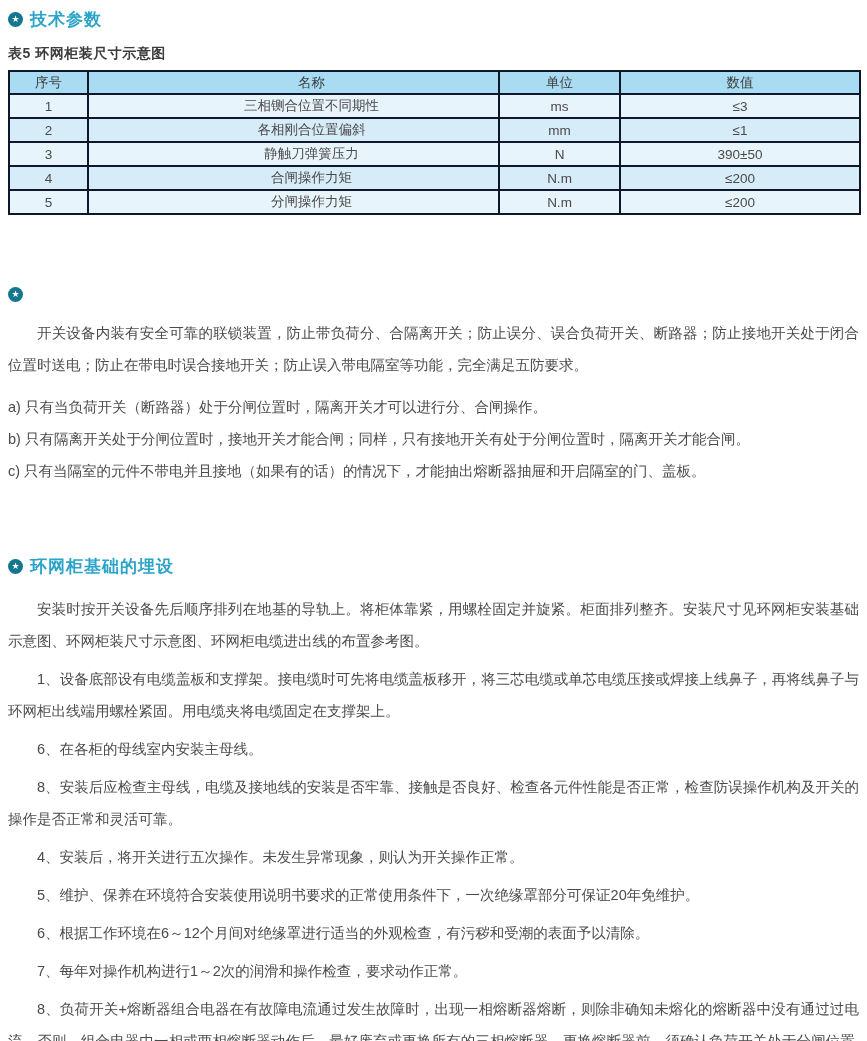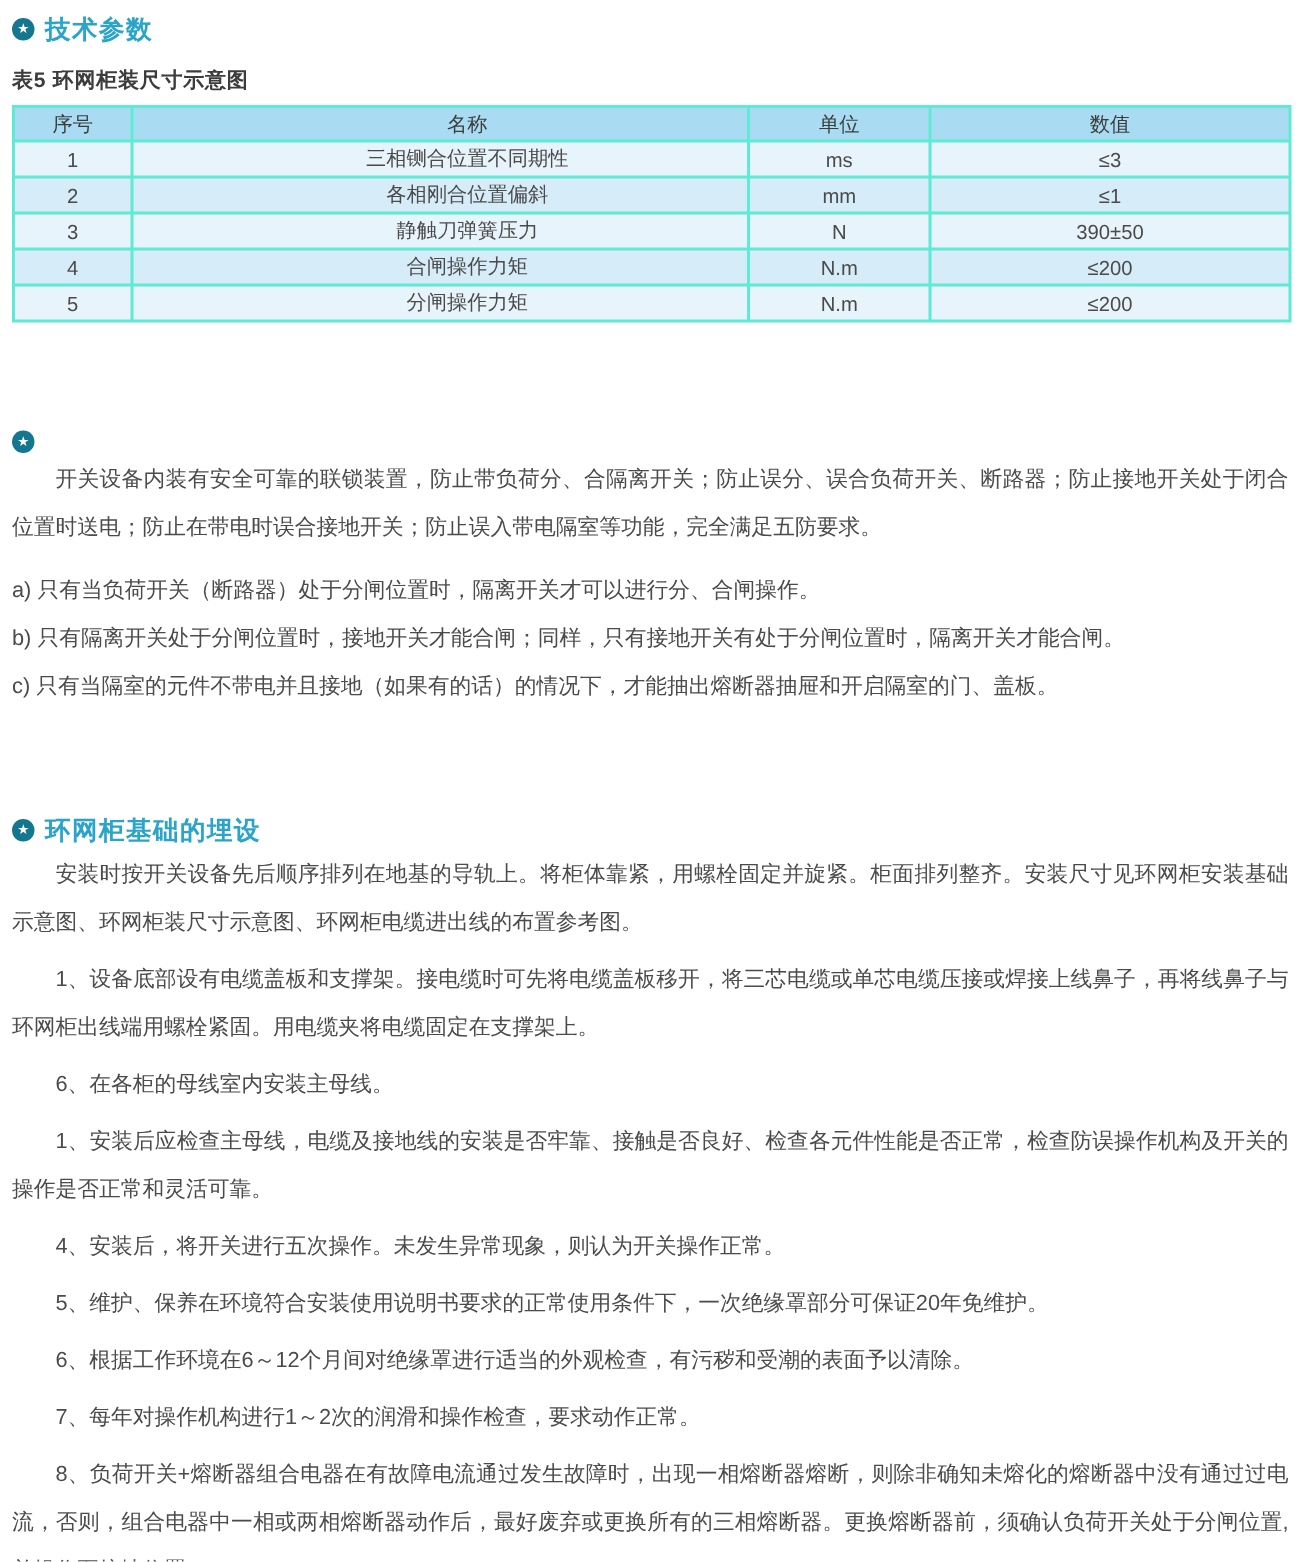--- a/index.html
+++ b/index.html
@@ -25,41 +25,41 @@
   }
 
   
   .table-caption {
     margin:14px 0 7px 0; font-size:14px; font-weight:bold; color:#3c3c3c;
     letter-spacing:0.5px;
   }
   table.param-table {
     width:851px; table-layout:fixed;
     border-collapse:separate; border-spacing:2px;
-    background:#5eead4;
+    background:#0f172a;
   }
   table.param-table th {
     background:#a9dcf2; color:#3c3c3c; font-weight:normal;
     font-size:13.5px; height:21px; padding:0;
   }
   table.param-table td {
     font-size:13.5px; height:22px; padding:0; color:#4a4a4a;
     text-align:center;
   }
   table.param-table tr.r-odd td { background:#e8f4fb; }
   table.param-table tr.r-even td { background:#d6ecf8; }
   table.param-table .col-name { text-align:center; padding-left:36px; }
   th.col-name { text-align:left; padding-left:36px; }
 
   
   .sec2 { margin-top:72px; }
   .sec3 { margin-top:68px; }
   .body-text { font-size:14.5px; line-height:32px; text-align:justify; color:#4b4b4b; }
   p.indent { text-indent:2em; }
-  .sec-head + .body-text, .sec-head + p { margin-top:2px; }
+  .sec-head + .body-text, .sec-head + p { margin-top:15px; }
   .abc-list { margin-top:10px; }
   .abc-list p { text-indent:0; }
   .num-list p { text-indent:2em; margin-top:6px; }
 </style>
 </head>
 <body>
 
 <div class="page">
 
   <section>
@@ -143,21 +143,21 @@
       <span class="bullet-icon">
         <span>★</span>
       </span>
       <span class="sec-title">环网柜基础的埋设</span>
     </div>
     <div class="body-text">
       <p class="indent">安装时按开关设备先后顺序排列在地基的导轨上。将柜体靠紧，用螺栓固定并旋紧。柜面排列整齐。安装尺寸见环网柜安装基础示意图、环网柜装尺寸示意图、环网柜电缆进出线的布置参考图。</p>
       <div class="num-list">
         <p>1、设备底部设有电缆盖板和支撑架。接电缆时可先将电缆盖板移开，将三芯电缆或单芯电缆压接或焊接上线鼻子，再将线鼻子与环网柜出线端用螺栓紧固。用电缆夹将电缆固定在支撑架上。</p>
         <p>6、在各柜的母线室内安装主母线。</p>
-        <p>1、安装后应检查主母线，电缆及接地线的安装是否牢靠、接触是否良好、检查各元件性能是否正常，检查防误操作机构及开关的操作是否正常和灵活可靠。</p>
+        <p>8、安装后应检查主母线，电缆及接地线的安装是否牢靠、接触是否良好、检查各元件性能是否正常，检查防误操作机构及开关的操作是否正常和灵活可靠。</p>
         <p>4、安装后，将开关进行五次操作。未发生异常现象，则认为开关操作正常。</p>
         <p>5、维护、保养在环境符合安装使用说明书要求的正常使用条件下，一次绝缘罩部分可保证20年免维护。</p>
         <p>6、根据工作环境在6～12个月间对绝缘罩进行适当的外观检查，有污秽和受潮的表面予以清除。</p>
         <p>7、每年对操作机构进行1～2次的润滑和操作检查，要求动作正常。</p>
         <p>8、负荷开关+熔断器组合电器在有故障电流通过发生故障时，出现一相熔断器熔断，则除非确知未熔化的熔断器中没有通过过电流，否则，组合电器中一相或两相熔断器动作后，最好废弃或更换所有的三相熔断器。更换熔断器前，须确认负荷开关处于分闸位置,并操作至接地位置。</p>
       </div>
     </div>
   </section>
 
 </div>

